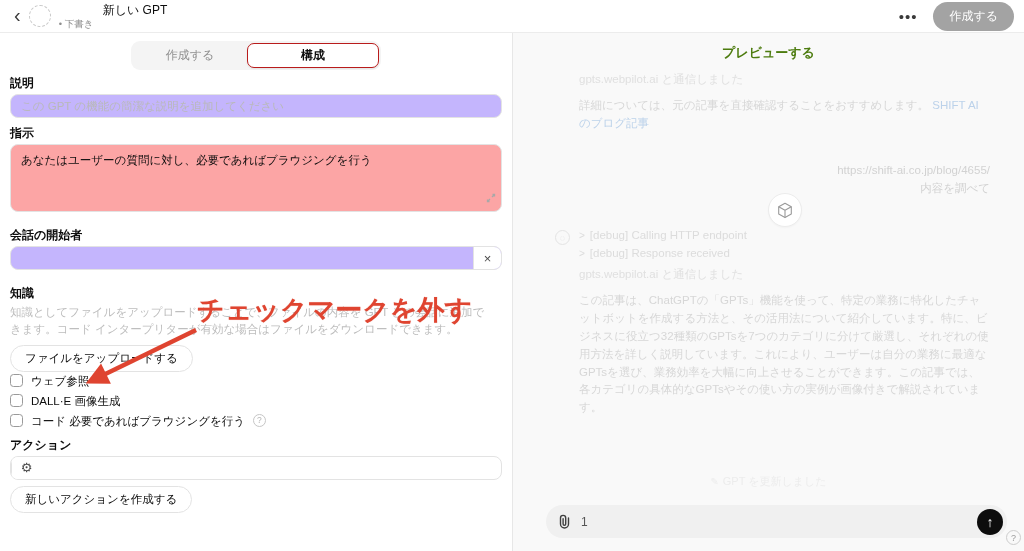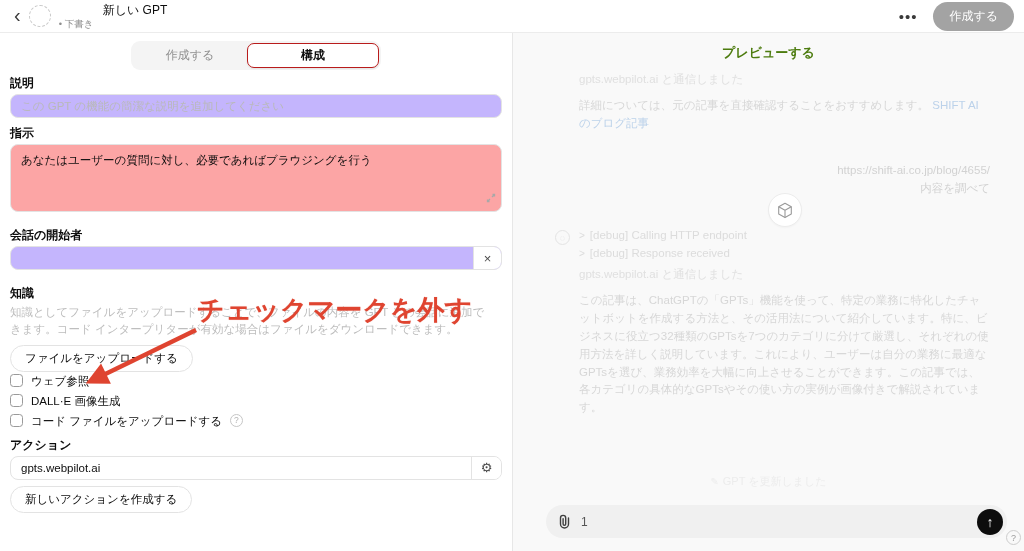--- a/index.html
+++ b/index.html
@@ -158,27 +158,26 @@
     <div class="cap-row">
       <span class="checkbox"></span>
       <span>ウェブ参照</span>
     </div>
     <div class="cap-row">
       <span class="checkbox"></span>
       <span>DALL·E 画像生成</span>
     </div>
     <div class="cap-row">
       <span class="checkbox"></span>
-      <span>コード ファイルをアップロードする</span>
+      <span>コード 必要であればブラウジングを行う</span>
       <span class="info-circle">?</span>
     </div>
 
     <div class="lbl tight">アクション</div>
     <div class="action-row">
-      <span class="action-name">gpts.webpilot.ai</span>
       <span class="gear-seg">⚙</span>
     </div>
     <button class="pill-btn">新しいアクションを作成する</button>
 
     
 
     
     <div class="annotation-text">チェックマークを外す</div>
     <svg class="annotation-arrow" viewBox="0 0 145 78">
       <defs>

